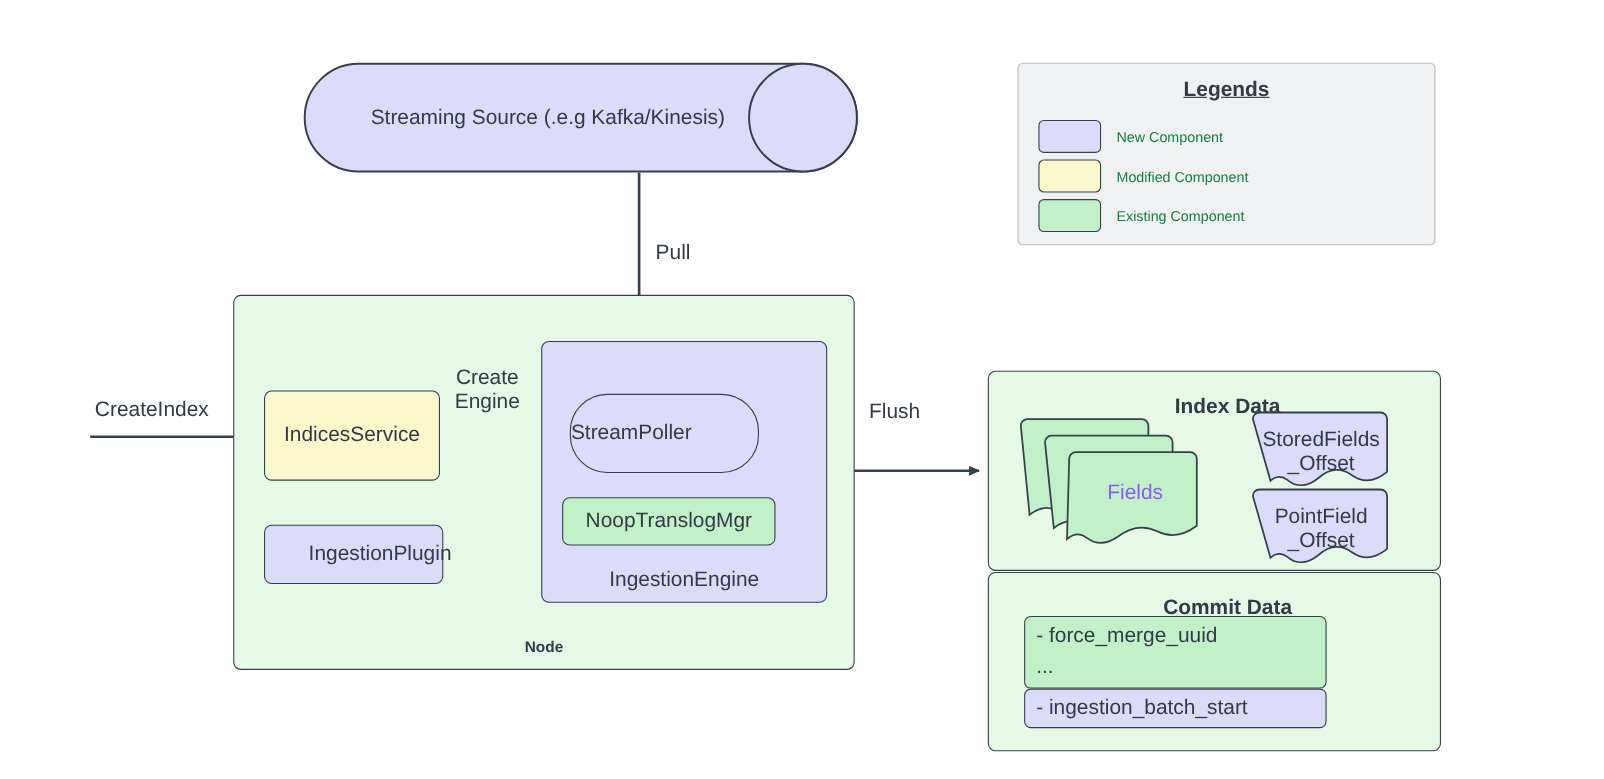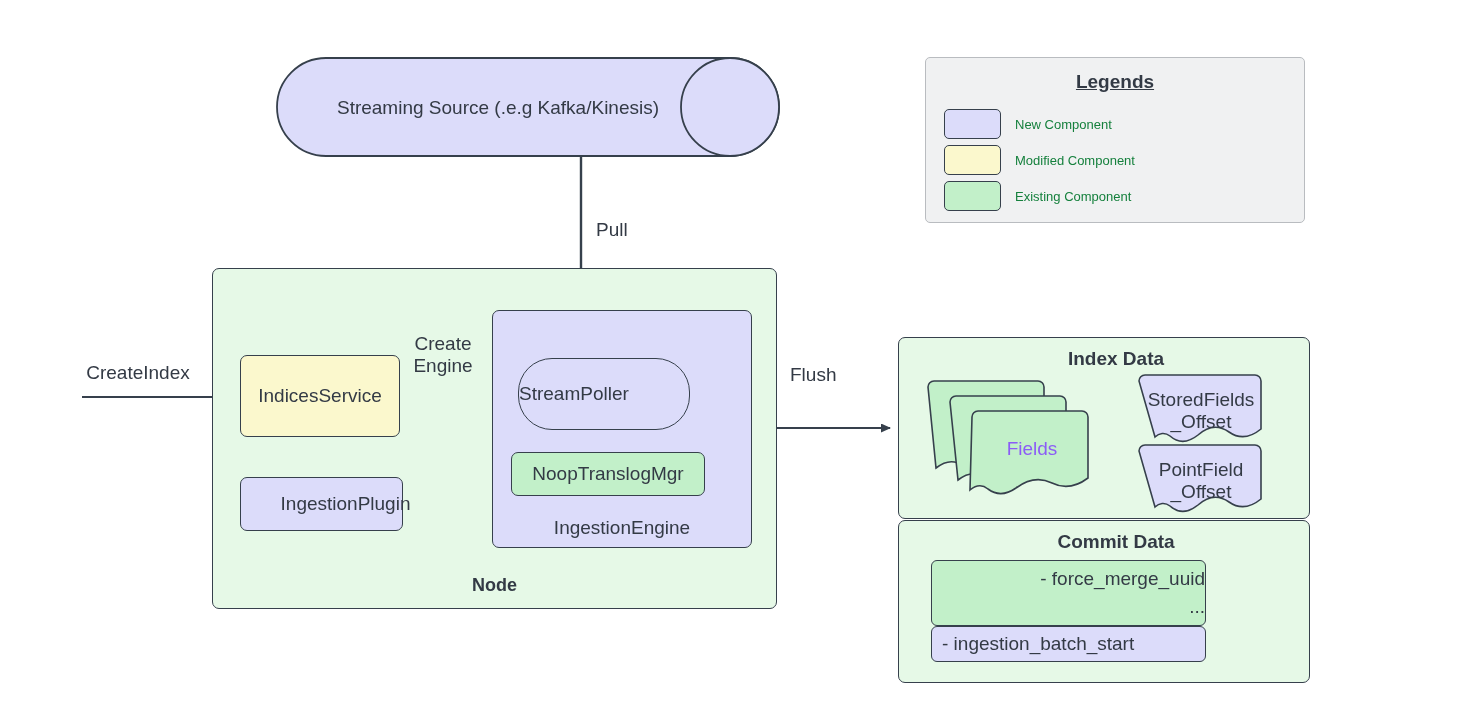--- a/index.html
+++ b/index.html
@@ -84,33 +84,33 @@
     font-size: 13px;
     color: #15803d;
     margin-left: 14px;
     white-space: nowrap;
   }
 
   
   .panel-title {
     position: absolute;
     left: 0; right: 0;
-    top: 10px;
+    top: 21px;
     text-align: center;
     font-size: 19px;
     font-weight: bold;
     color: #333a45;
     margin-left: 24px;
   }
   .node-caption {
     position: absolute;
     left: 0; right: 0;
     bottom: 12px;
     text-align: center;
-    font-size: 18px;
+    font-size: 14px;
     font-weight: bold;
     color: #333a45;
   }
   .inner-caption {
     position: absolute;
     left: 0; right: 0;
     bottom: 8px;
     text-align: center;
     font-size: 19px;
     color: #333a45;
@@ -123,21 +123,20 @@
     font-size: 19px;
     color: #333a45;
     line-height: 1.15;
     white-space: pre-line;
   }
   .commit-line {
     font-size: 19px;
     color: #333a45;
     padding-left: 10px;
     line-height: 1.5;
-    text-align: right;
   }
 </style>
 </head>
 <body>
 
 <div id="canvas">
 
   <svg class="svg-layer" viewBox="0 0 1458 708">
     <defs>
       <marker id="ah" markerWidth="12" markerHeight="12" refX="9" refY="4.5" orient="auto" markerUnits="userSpaceOnUse">

